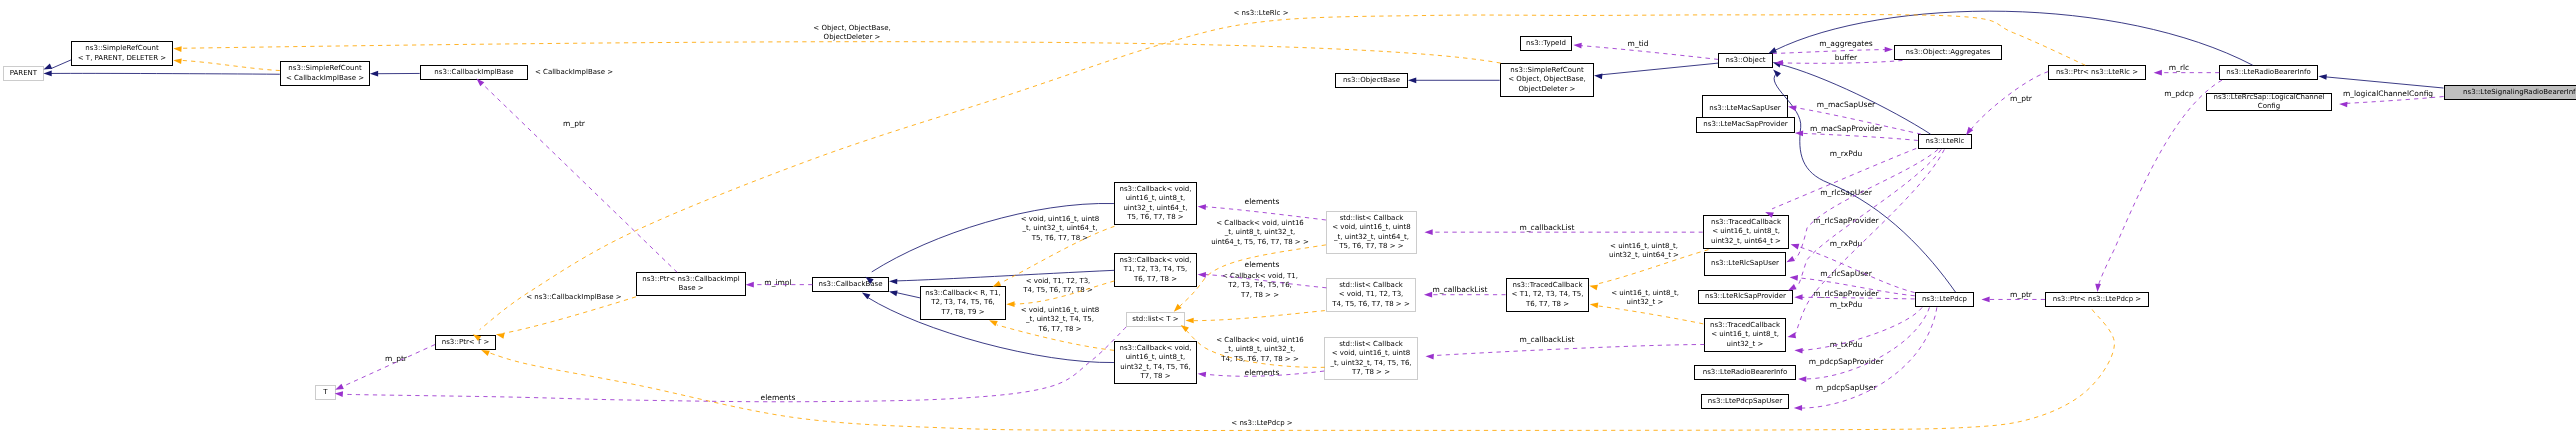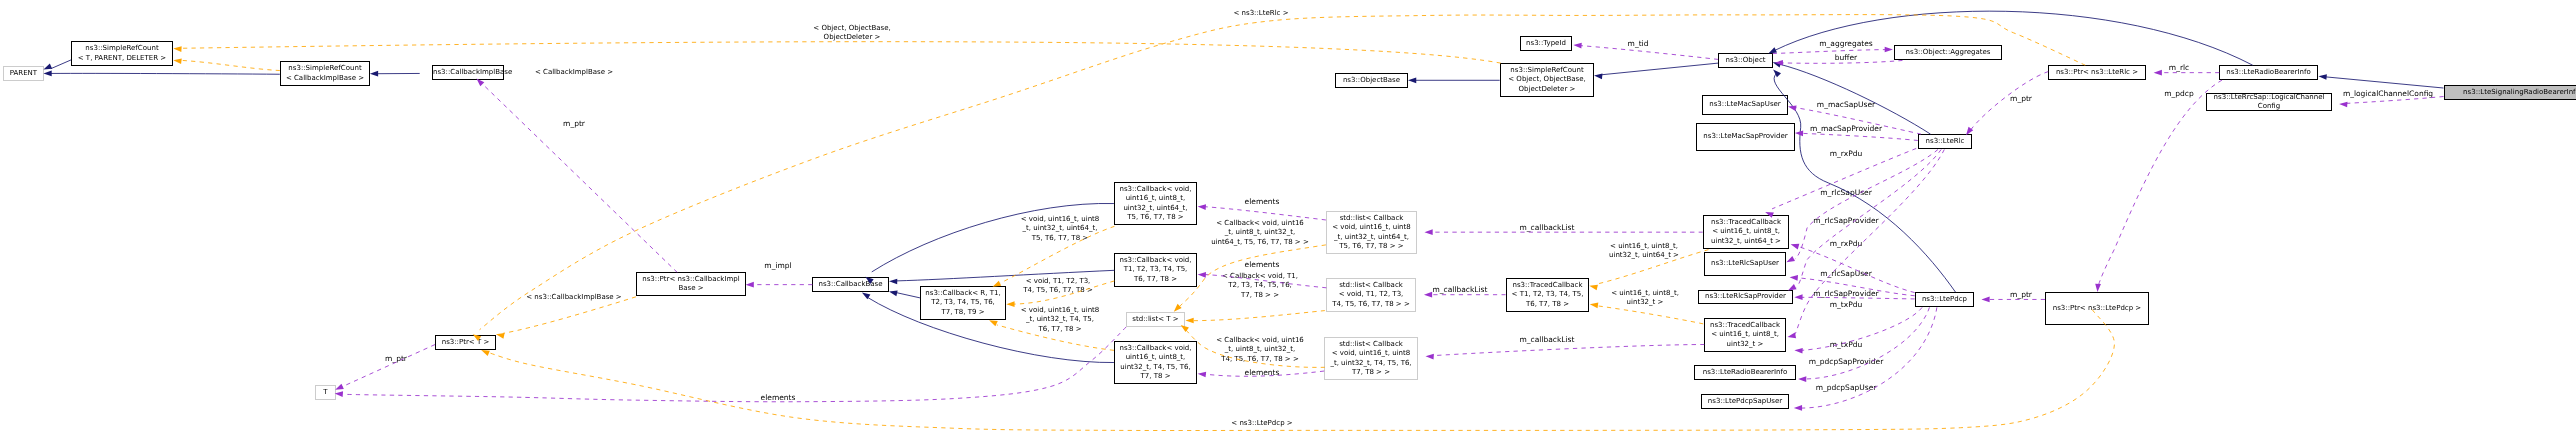--- a/index.html
+++ b/index.html
@@ -136,21 +136,21 @@
 </svg>
 <div class="node faint" style="left:2.9px;top:66px;width:41px;height:15.4px">
       <div><span>PARENT</span></div>
     </div>
 <div class="node" style="left:71px;top:41px;width:102px;height:25px">
       <div><span>ns3::SimpleRefCount</span><br><span>&lt; T, PARENT, DELETER &gt;</span></div>
     </div>
 <div class="node" style="left:280px;top:61px;width:90px;height:25px">
       <div><span>ns3::SimpleRefCount</span><br><span>&lt; CallbackImplBase &gt;</span></div>
     </div>
-<div class="node" style="left:432px;top:65px;width:72px;height:15.4px">
+<div class="node" style="left:420px;top:65px;width:108px;height:15.4px">
       <div><span>ns3::CallbackImplBase</span></div>
     </div>
 <div class="node" style="left:435px;top:335px;width:61px;height:15.4px">
       <div><span>ns3::Ptr&lt; T &gt;</span></div>
     </div>
 <div class="node faint" style="left:315px;top:385px;width:20.7px;height:15.4px">
       <div><span>T</span></div>
     </div>
 <div class="node" style="left:636px;top:272px;width:110px;height:24.4px">
       <div><span>ns3::Ptr&lt; ns3::CallbackImpl</span><br><span>Base &gt;</span></div>
@@ -193,24 +193,24 @@
     </div>
 <div class="node" style="left:1500px;top:63px;width:94px;height:34px">
       <div><span>ns3::SimpleRefCount</span><br><span>&lt; Object, ObjectBase,</span><br><span>ObjectDeleter &gt;</span></div>
     </div>
 <div class="node" style="left:1718px;top:53px;width:55px;height:15.4px">
       <div><span>ns3::Object</span></div>
     </div>
 <div class="node" style="left:1894px;top:45px;width:108px;height:15.4px">
       <div><span>ns3::Object::Aggregates</span></div>
     </div>
-<div class="node" style="left:1702px;top:95px;width:86px;height:20px">
+<div class="node" style="left:1702px;top:95px;width:86px;height:28px">
       <div><span>ns3::LteMacSapUser</span></div>
     </div>
-<div class="node" style="left:1696px;top:123px;width:99px;height:28px">
+<div class="node" style="left:1696px;top:117px;width:99px;height:16px">
       <div><span>ns3::LteMacSapProvider</span></div>
     </div>
 <div class="node" style="left:1703px;top:215px;width:86px;height:34px">
       <div><span>ns3::TracedCallback</span><br><span>&lt; uint16_t, uint8_t,</span><br><span>uint32_t, uint64_t &gt;</span></div>
     </div>
 <div class="node" style="left:1704px;top:252px;width:82px;height:24px">
       <div><span>ns3::LteRlcSapUser</span></div>
     </div>
 <div class="node" style="left:1698px;top:290px;width:95px;height:14px">
       <div><span>ns3::LteRlcSapProvider</span></div>
@@ -226,21 +226,21 @@
     </div>
 <div class="node" style="left:1918px;top:134px;width:54px;height:15.4px">
       <div><span>ns3::LteRlc</span></div>
     </div>
 <div class="node" style="left:1915px;top:292px;width:59px;height:15.4px">
       <div><span>ns3::LtePdcp</span></div>
     </div>
 <div class="node" style="left:2048px;top:65px;width:98px;height:15.4px">
       <div><span>ns3::Ptr&lt; ns3::LteRlc &gt;</span></div>
     </div>
-<div class="node" style="left:2045px;top:292px;width:104px;height:33px">
+<div class="node" style="left:2045px;top:292px;width:104px;height:15px">
       <div><span>ns3::Ptr&lt; ns3::LtePdcp &gt;</span></div>
     </div>
 <div class="node" style="left:2219px;top:65px;width:99px;height:15.4px">
       <div><span>ns3::LteRadioBearerInfo</span></div>
     </div>
 <div class="node" style="left:2206px;top:93px;width:126px;height:18px">
       <div><span>ns3::LteRrcSap::LogicalChannel</span><br><span>Config</span></div>
     </div>
 <div class="node focus" style="left:2444px;top:85px;width:155px;height:15.4px">
       <div><span>ns3::LteSignalingRadioBearerInfo</span></div>
@@ -343,21 +343,21 @@
     </div>
 <div class="elabel tlab" style="left:1058px;top:277px">
       <div><span>&lt; void, T1, T2, T3,</span><br><span>T4, T5, T6, T7, T8 &gt;</span></div>
     </div>
 <div class="elabel tlab" style="left:1060px;top:306px">
       <div><span>&lt; void, uint16_t, uint8</span><br><span>_t, uint32_t, T4, T5,</span><br><span>T6, T7, T8 &gt;</span></div>
     </div>
 <div class="elabel tlab" style="left:574px;top:293px">
       <div><span>&lt; ns3::CallbackImplBase &gt;</span></div>
     </div>
-<div class="elabel mlab" style="left:778px;top:261px">
+<div class="elabel mlab" style="left:778px;top:278px">
       <div><span>m_impl</span></div>
     </div>
 <div class="elabel mlab" style="left:396px;top:354px">
       <div><span>m_ptr</span></div>
     </div>
 <div class="elabel tlab" style="left:1262px;top:419px">
       <div><span>&lt; ns3::LtePdcp &gt;</span></div>
     </div>
 <div class="elabel mlab" style="left:2021px;top:94px">
       <div><span>m_ptr</span></div>

